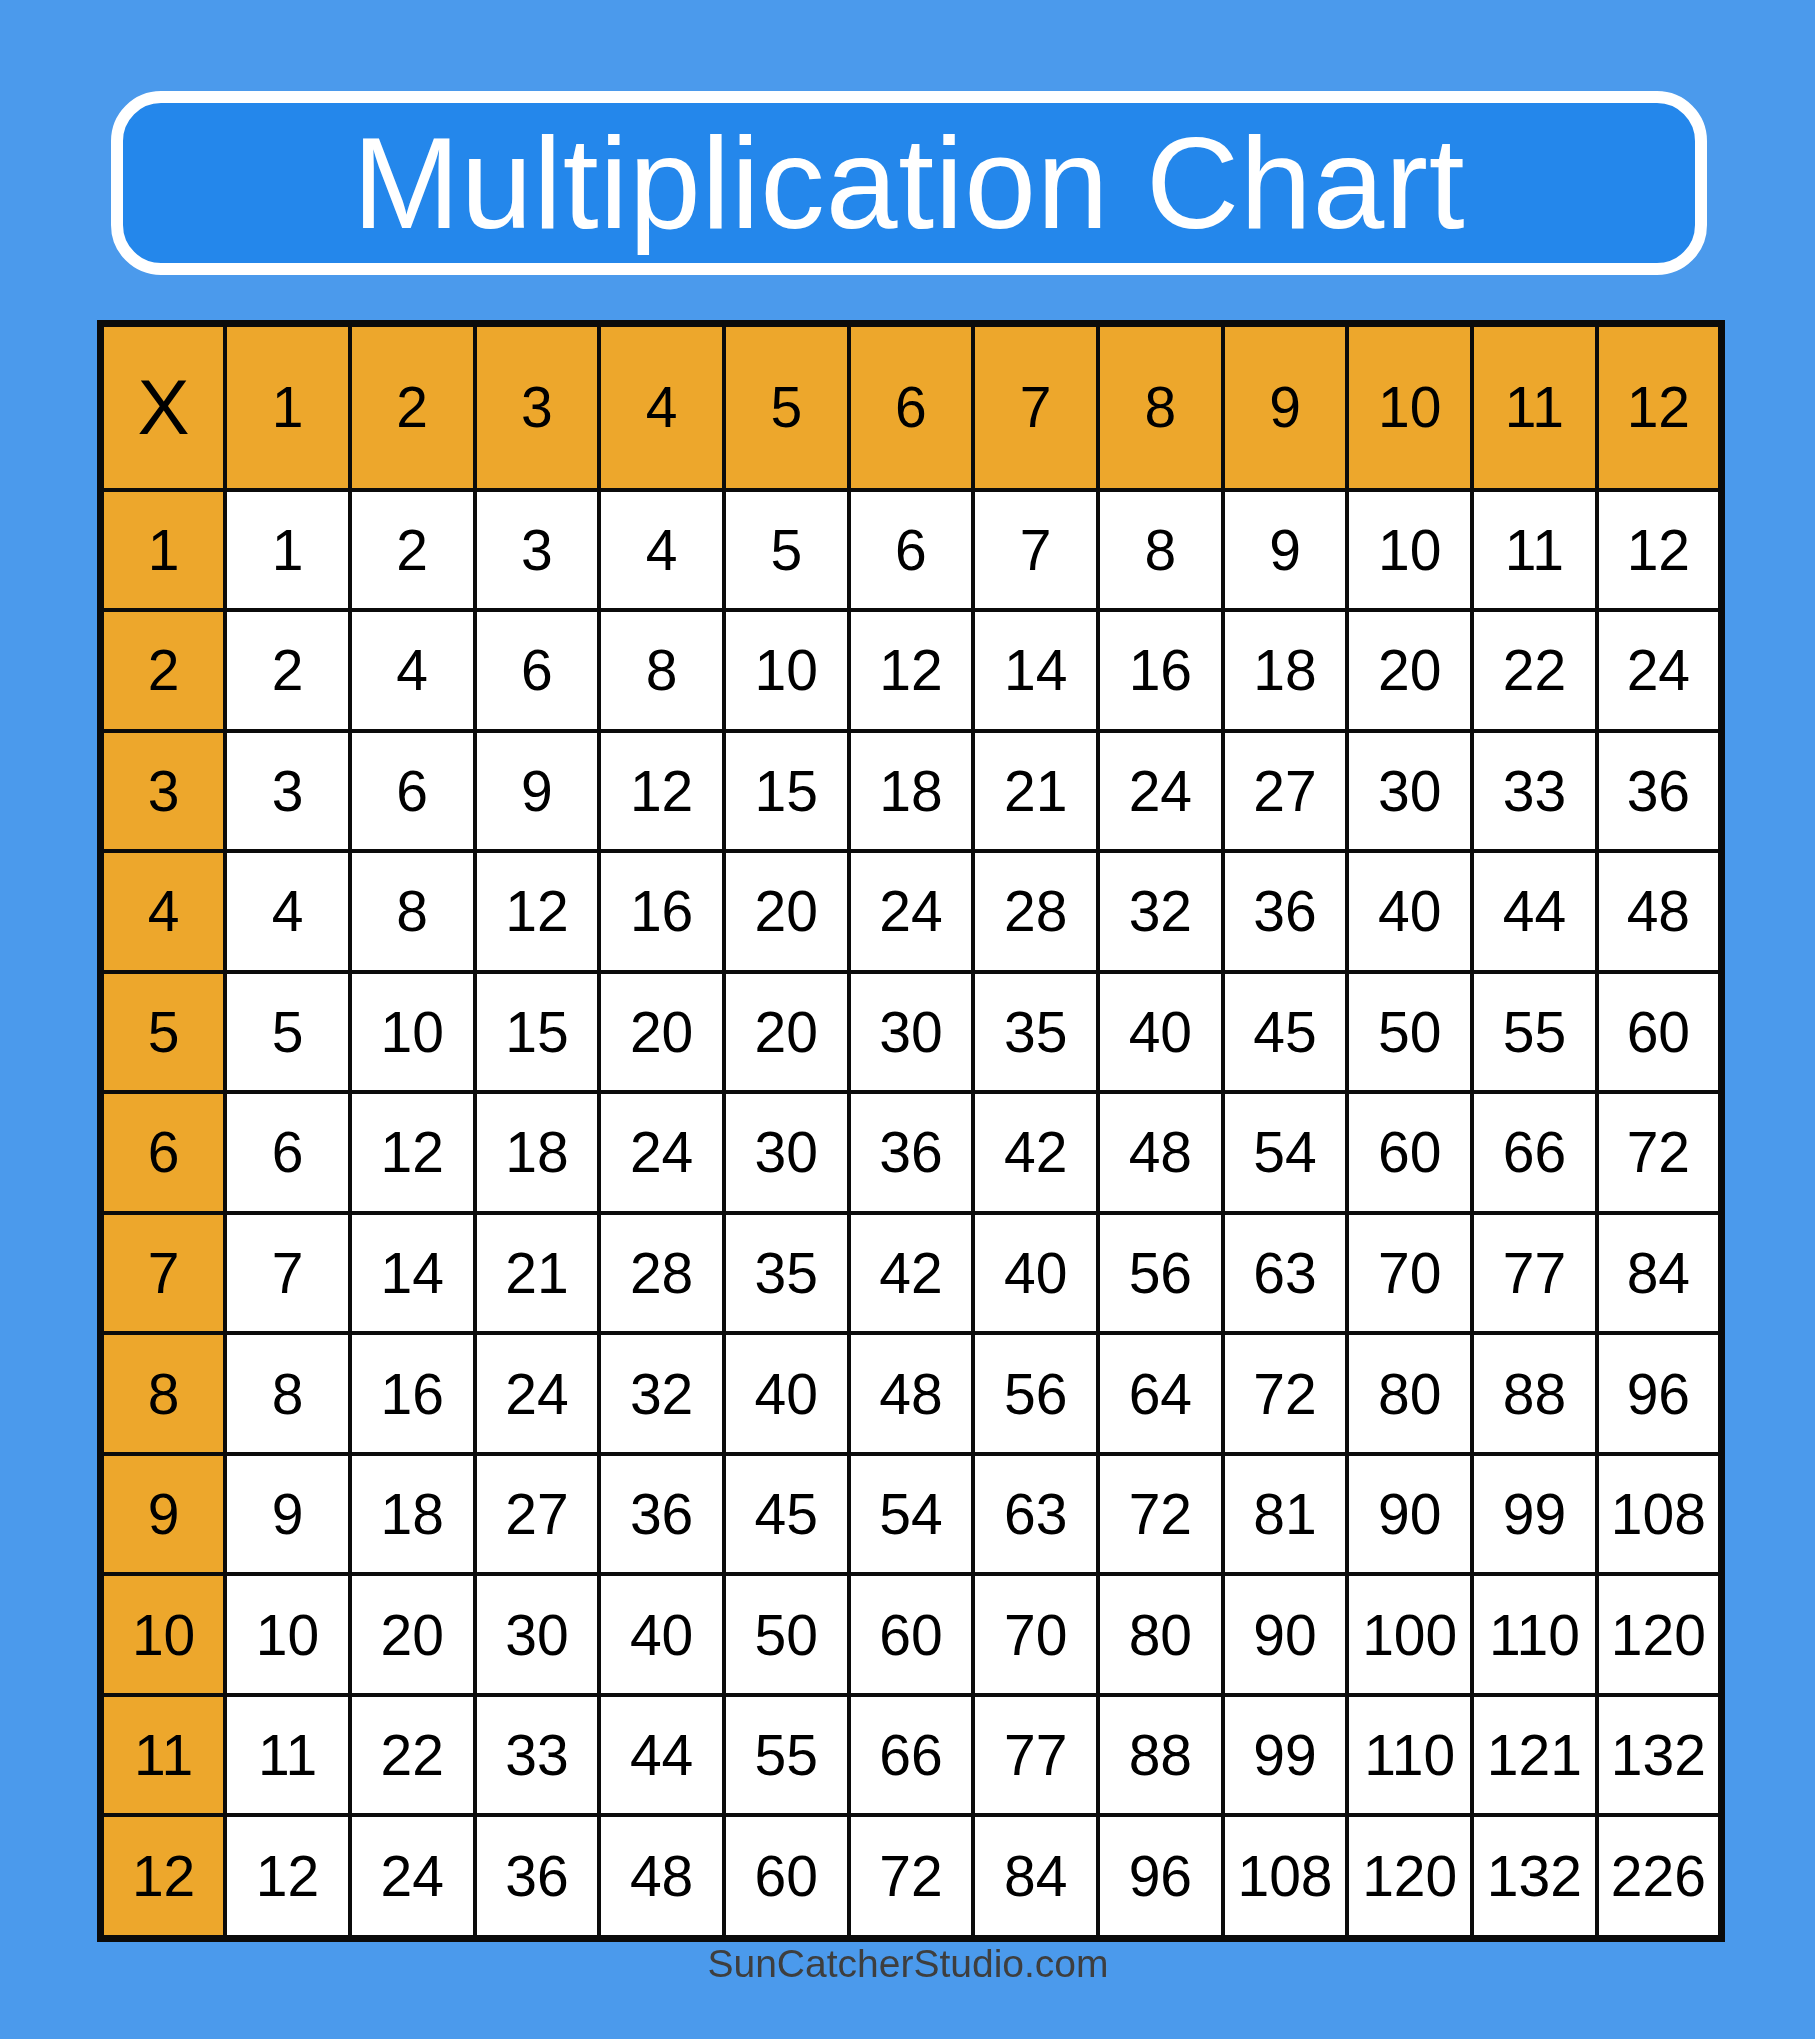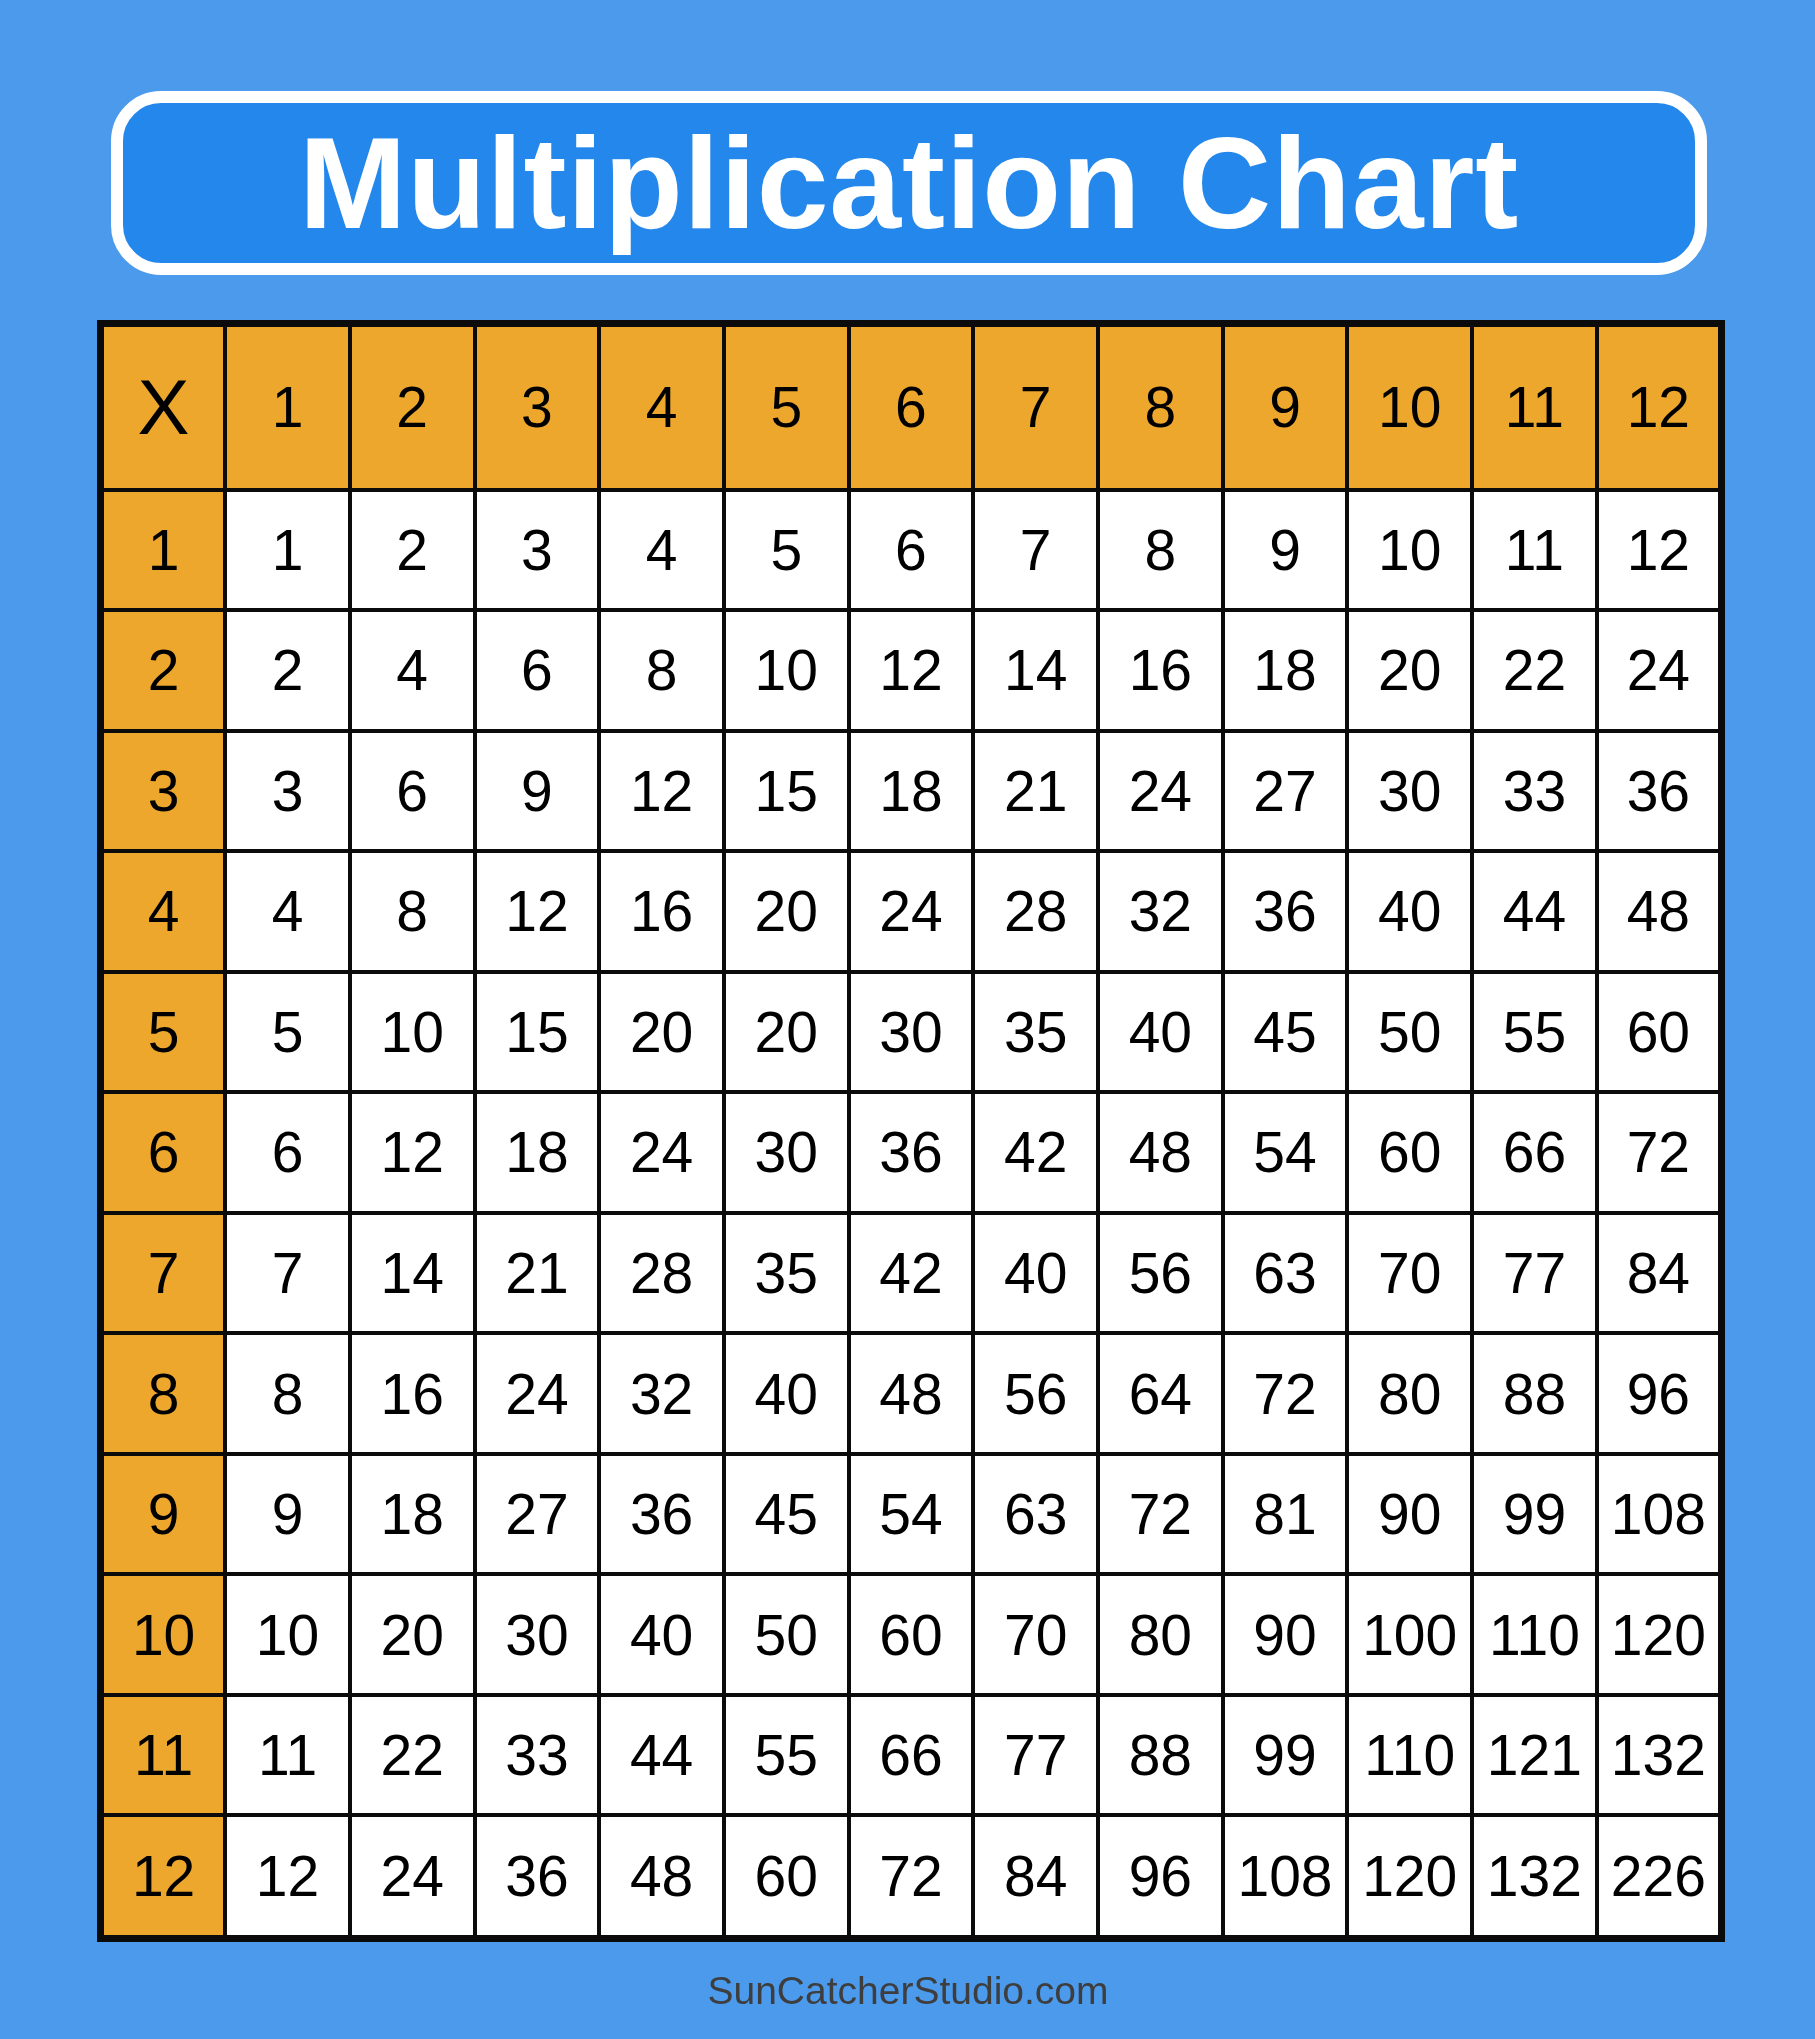--- a/index.html
+++ b/index.html
@@ -21,21 +21,21 @@
     background: var(--banner-fill, #2487eb);
     border: 12.2px solid var(--banner-border, #ffffff);
     border-radius: 50px;
     display: flex;
     align-items: center;
     justify-content: center;
   }
   .banner h1 {
     margin: 12px;
     font-size: 129px;
-    font-weight: bold;
+    font-weight: normal;
     line-height: 1;
     letter-spacing: 0.8px;
     color: var(--banner-text, #ffffff);
     white-space: nowrap;
   }
   .mult-table {
     position: absolute;
     left: 97px;
     top: 320px;
     width: 1628px;
@@ -56,21 +56,21 @@
   }
   .mult-table .head { background: var(--head-bg, #eda72c); }
   .mult-table .corner { font-size: 78px; }
   .footer {
     position: absolute;
     left: 0;
     top: 1942px;
     width: 1816px;
     height: 98px;
     display: flex;
-    align-items: center;
+    align-items: flex-start;
     justify-content: center;
     font-size: 39px;
     color: var(--footer-color, #3e3e3e);
   }
 </style>
 </head>
 <body>
 
 <div class="page">
   <div class="banner">

